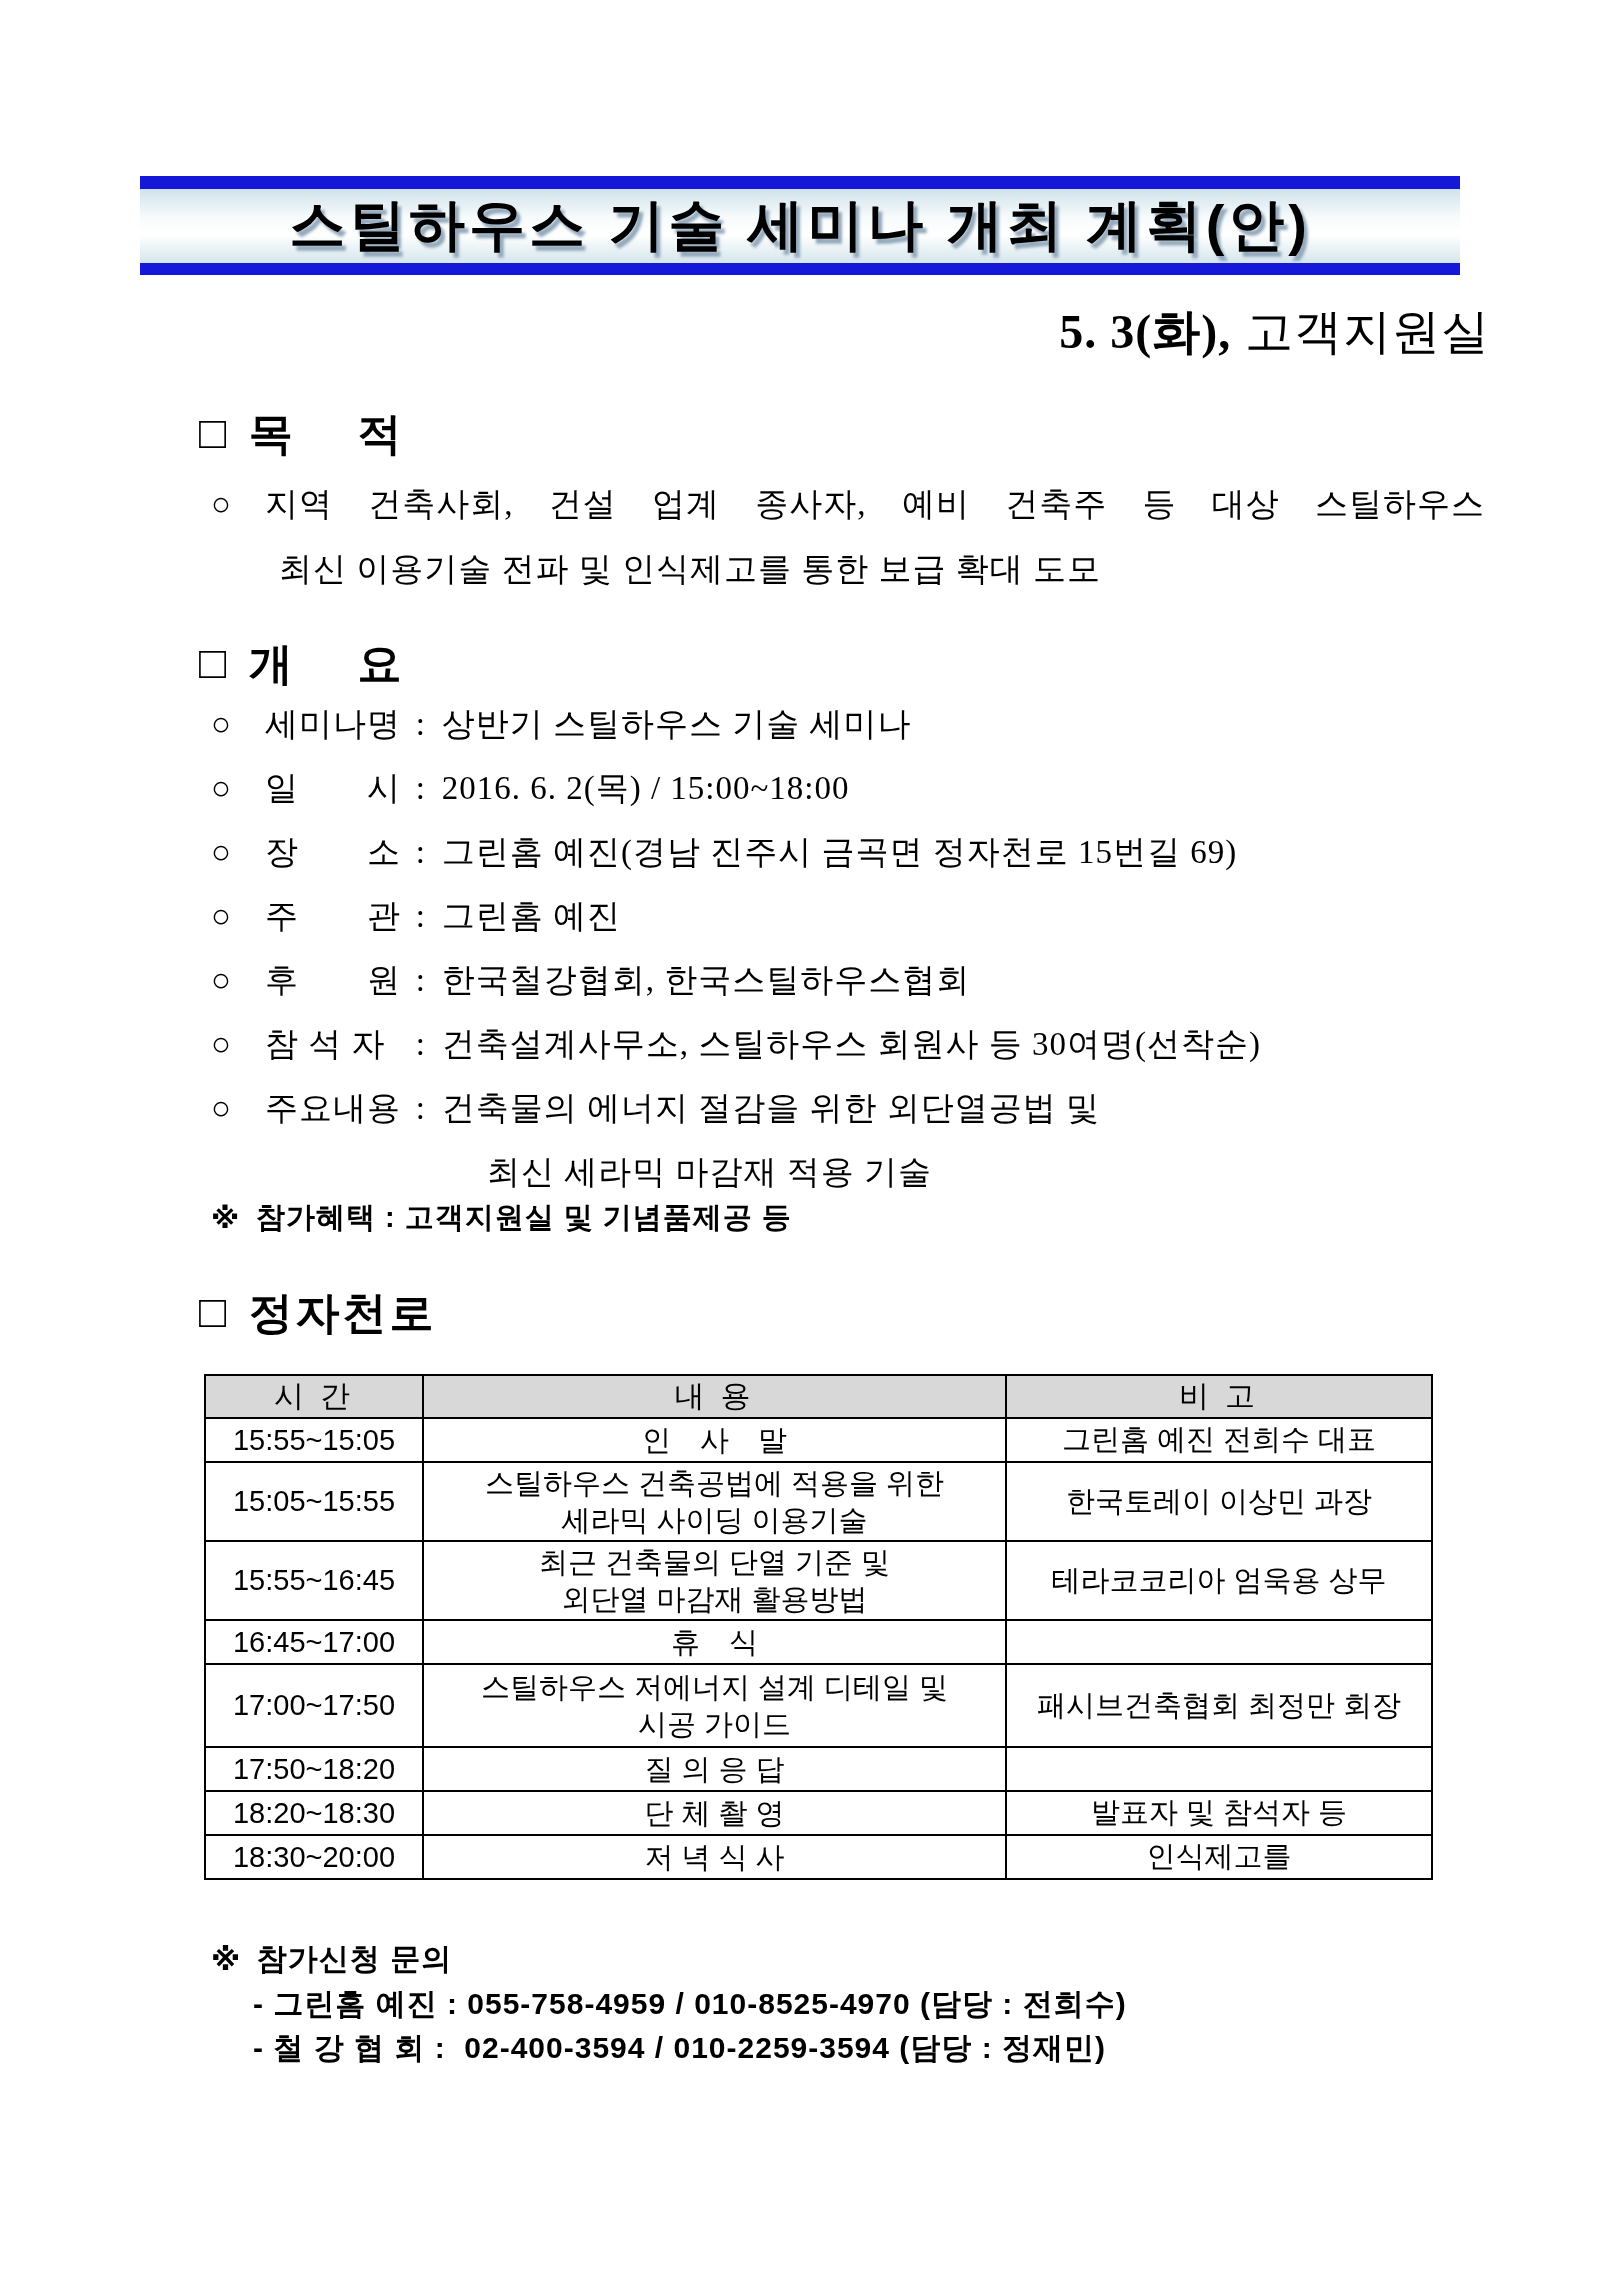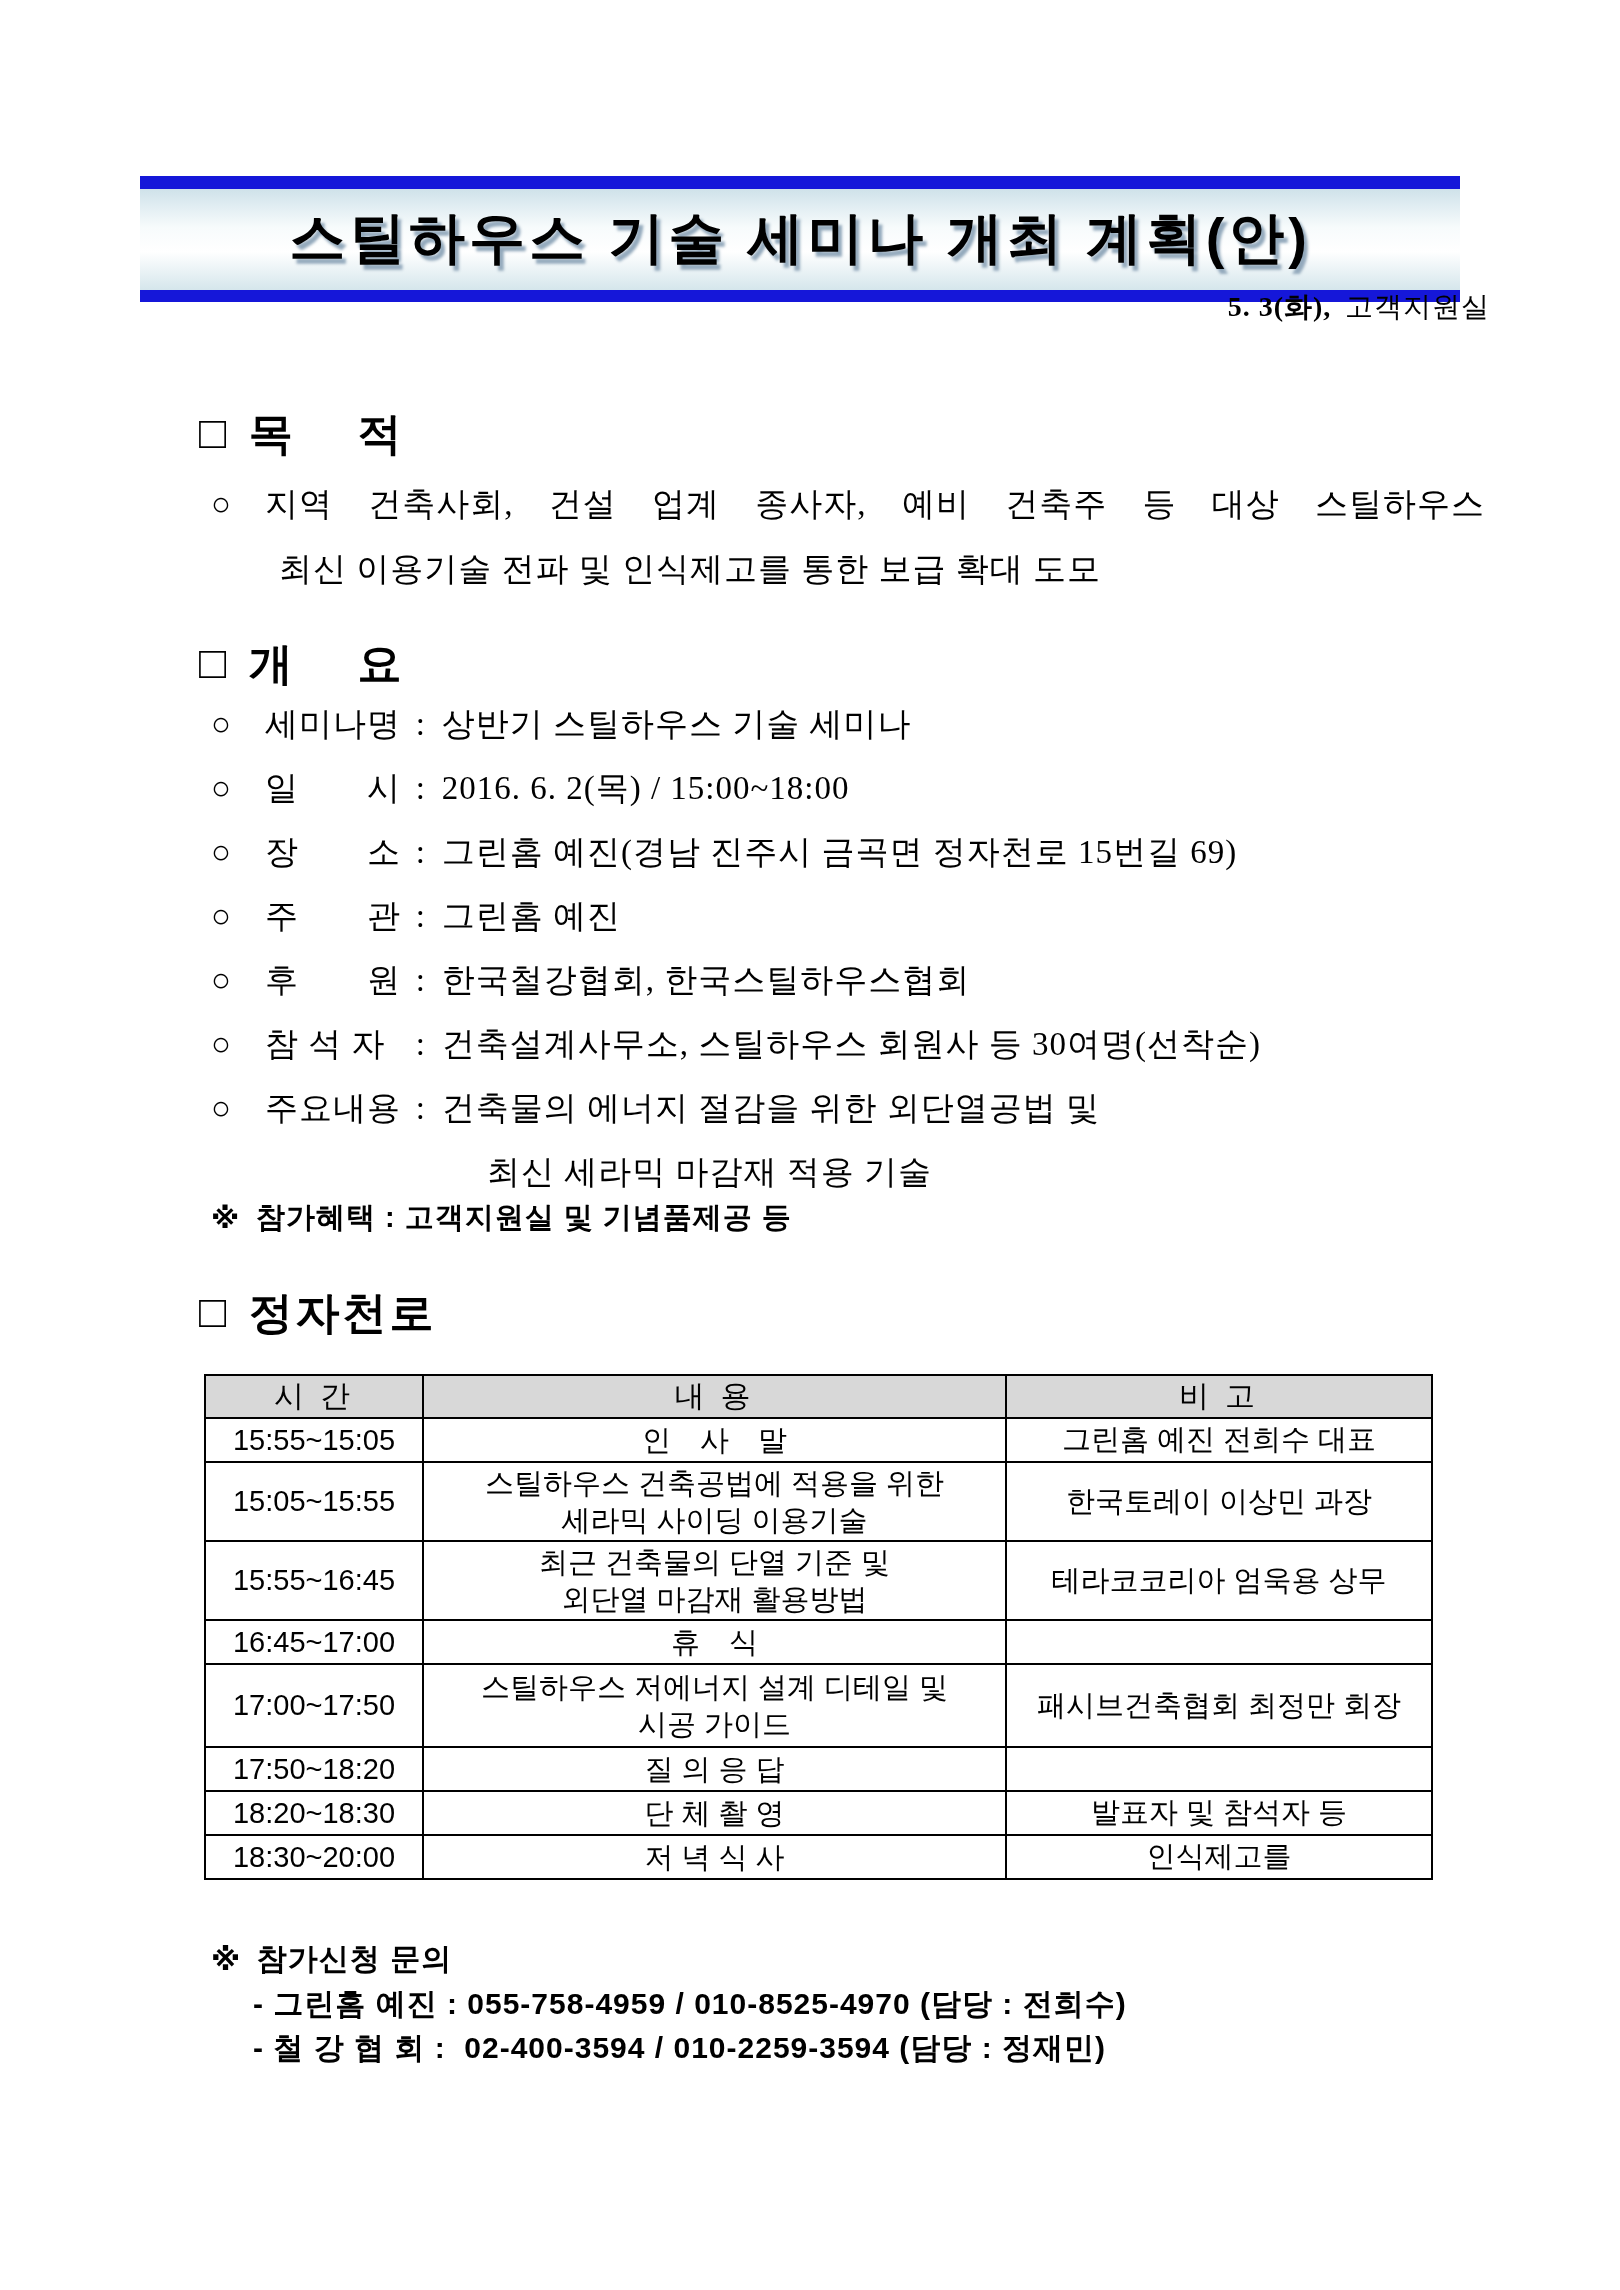--- a/index.html
+++ b/index.html
@@ -17,36 +17,36 @@
     color:var(--ink);
     font-family:"Liberation Serif","DejaVu Serif",serif;
     overflow:hidden;
   }
   .t{white-space:pre-wrap;}
 
   
   .banner{position:absolute;left:140px;top:176px;width:1320px;}
   .banner .bar{height:12.7px;background:var(--bar-color);}
   .banner-body{
-    height:101px;
+    height:74px;
     background:linear-gradient(180deg,#cfe2ea 0%,#f7fbfc 38%,#ffffff 62%,#d5e6ec 100%);
     display:flex;align-items:center;justify-content:center;
   }
   .banner-title{
     font-family:"Liberation Sans","DejaVu Sans",sans-serif;
     font-weight:bold;font-size:56px;letter-spacing:3.9px;
     color:#000;
     text-shadow:3.9px 4.9px 2.9px #93a9bc;
     white-space:pre;
   }
 
   
   .date-line{
-    position:absolute;top:288px;right:130px;
-    font-size:28px;letter-spacing:1px;
+    position:absolute;top:300px;right:130px;
+    font-size:48px;letter-spacing:1px;
   }
   .date-line .date{font-weight:bold;margin-right:13.7px;}
 
   
   .sec-heading{
     position:absolute;
     display:flex;align-items:center;gap:19.6px;
     font-family:"Liberation Sans","DejaVu Sans",sans-serif;
     font-weight:bold;font-size:44px;letter-spacing:2.9px;
     white-space:pre;

